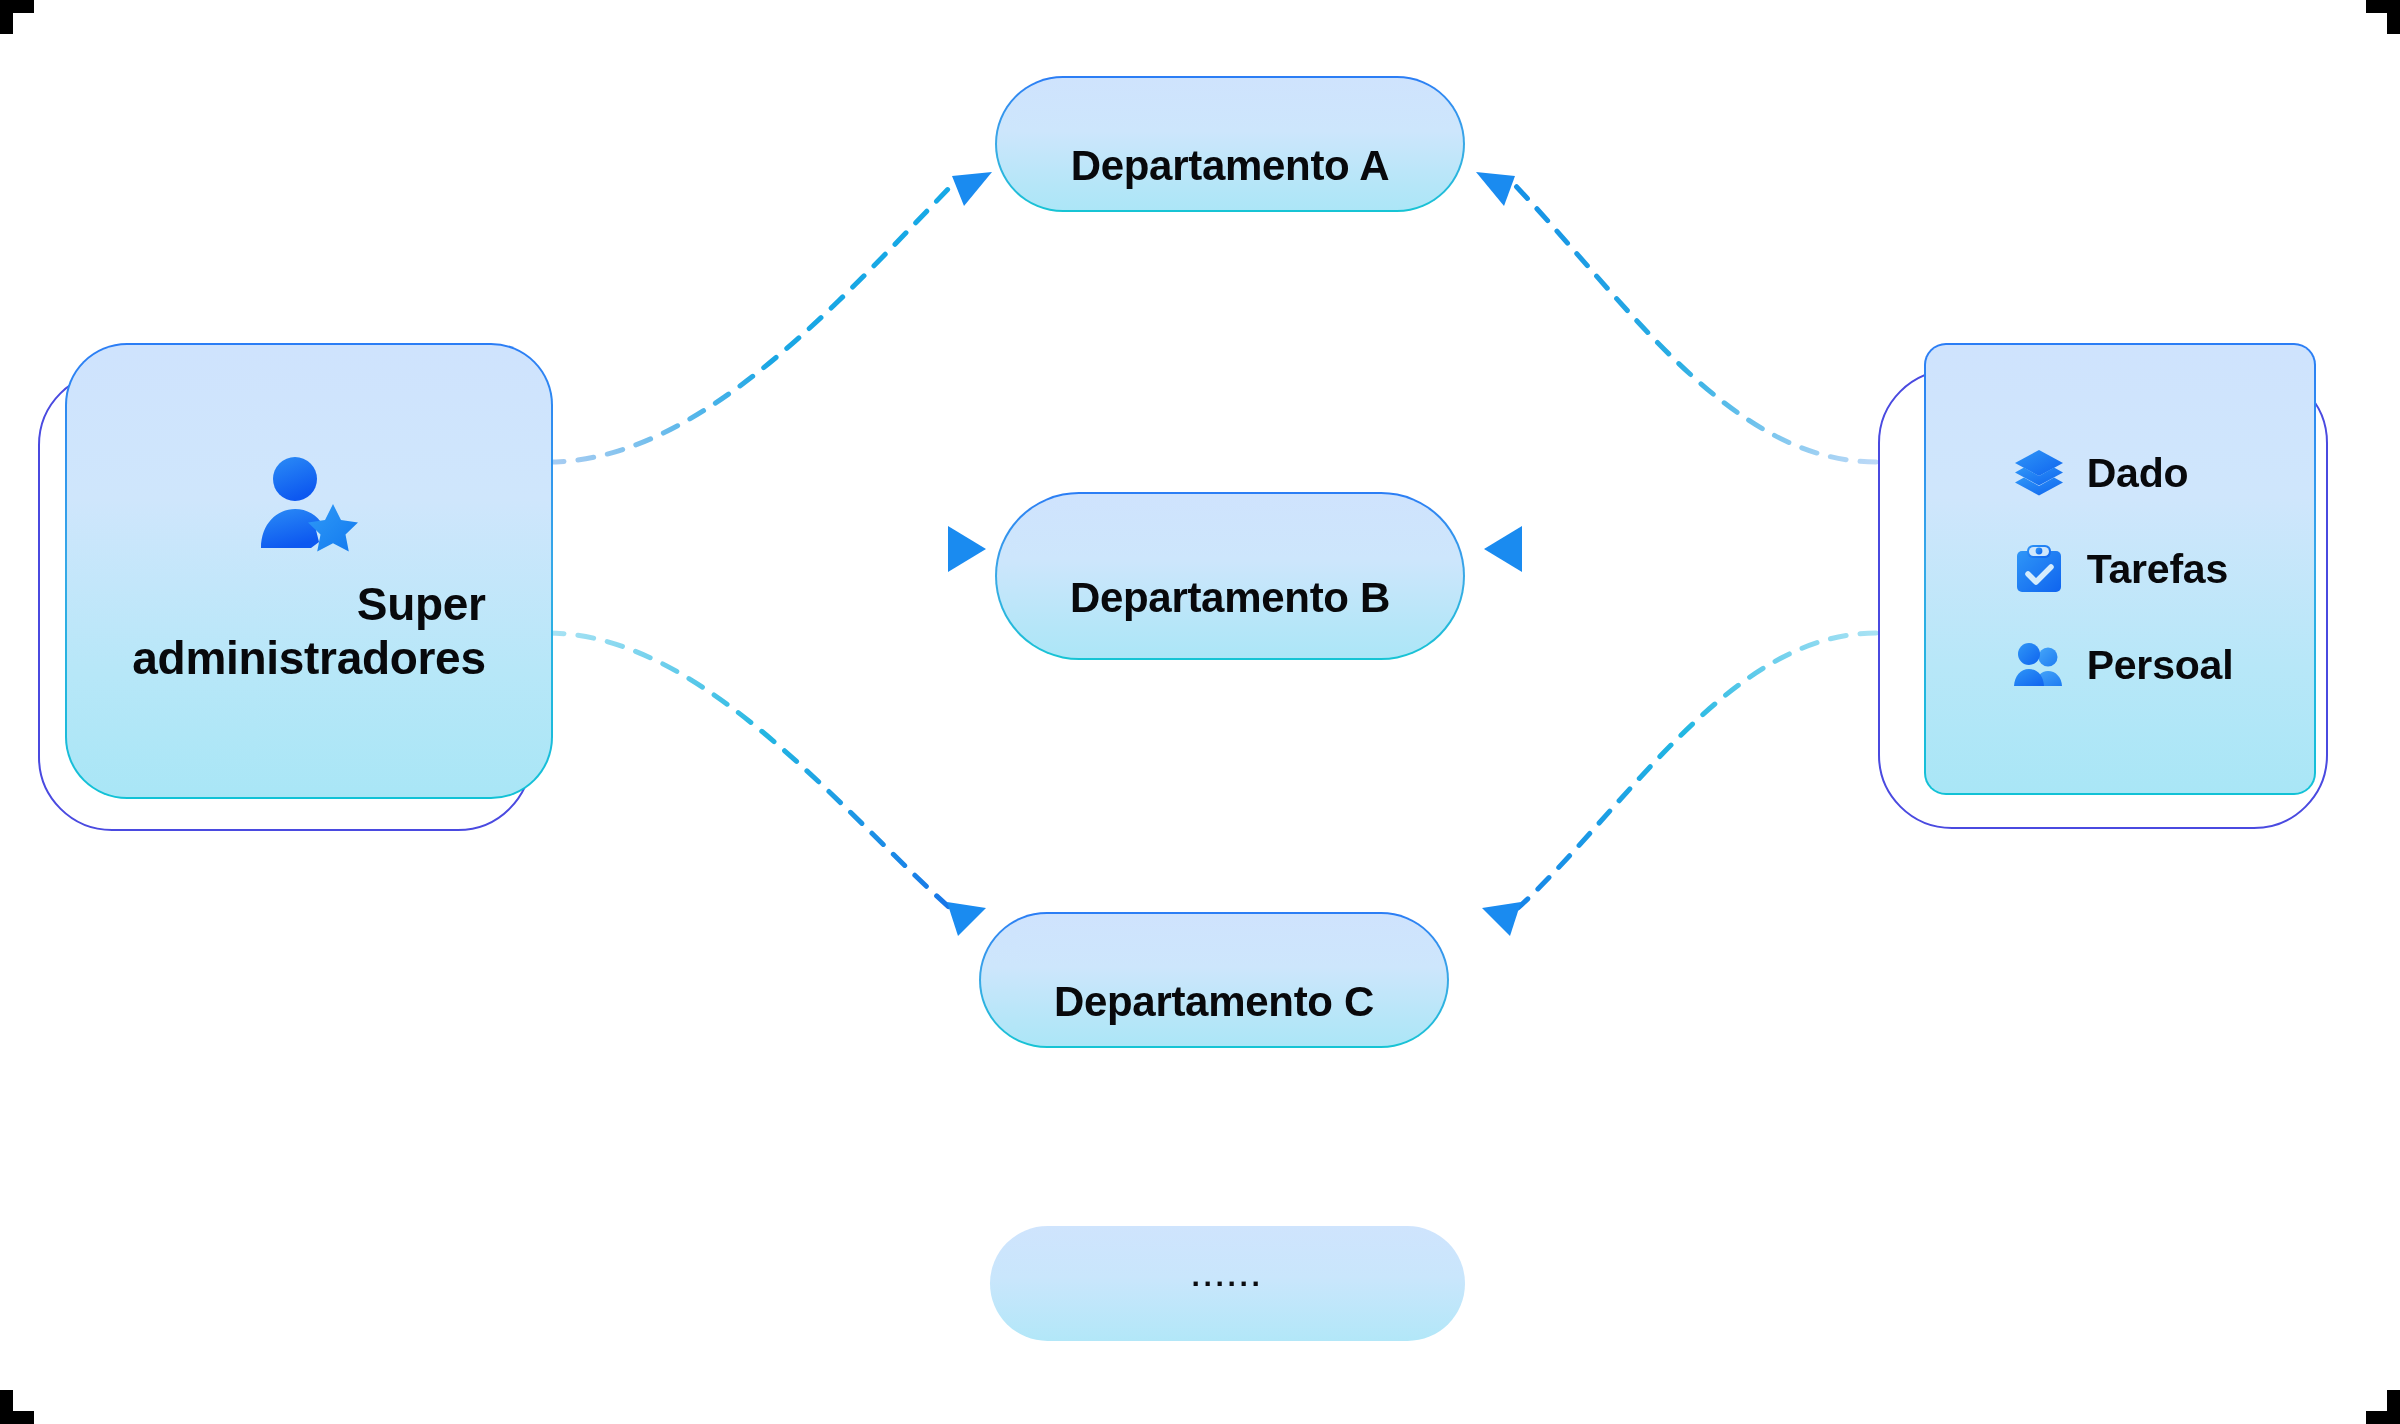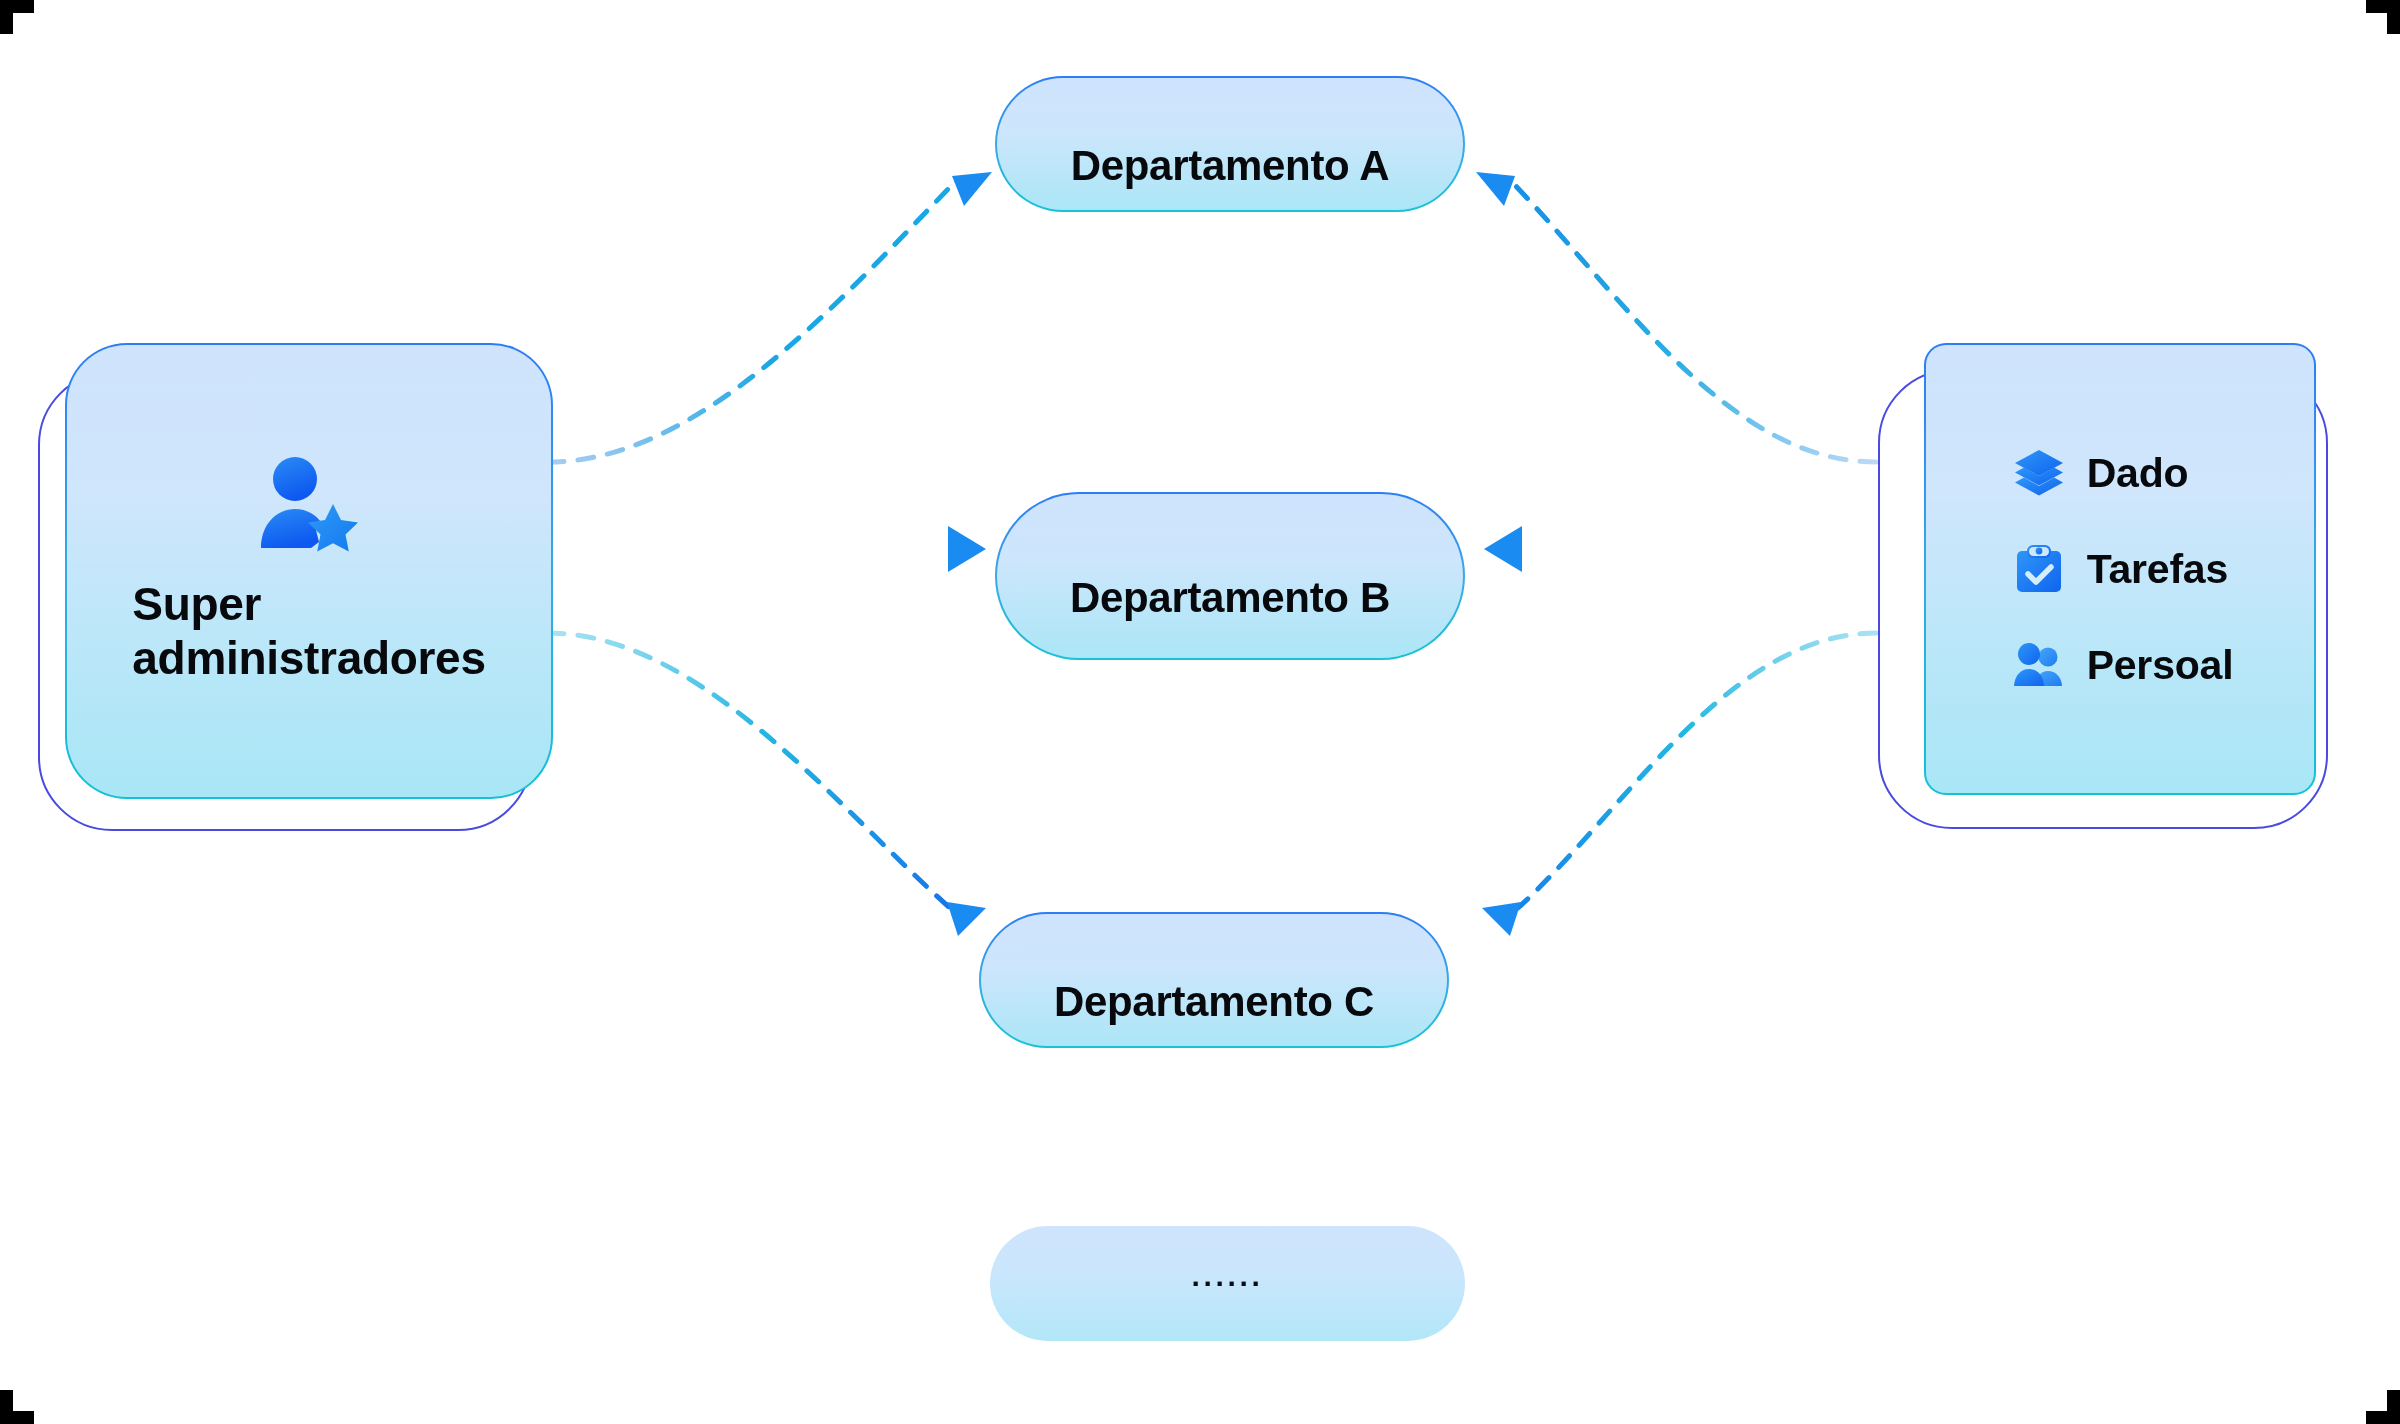--- a/index.html
+++ b/index.html
@@ -75,21 +75,21 @@
   #card-super .bigcard-outer { left: 0px;   top: 28px;  width: 494px; height: 460px; }
   #card-super .bigcard       { left: 27px;  top: 0px;   width: 488px; height: 456px; }
 
   
   #card-perms .bigcard-outer { left: 0px;   top: 26px;  width: 450px; height: 460px; }
   #card-perms .bigcard       { left: 46px;  top: 0px;   width: 392px; height: 452px; border-radius: 22px; }
 
   .super-icon { width: 104px; height: 96px; display: block; margin-bottom: 26px; }
 
   .super-label {
-    text-align: left;
+    text-align: right;
     color: #08090c;
     font-size: 46px;
     font-weight: 700;
     line-height: 1.17;
     letter-spacing: -0.3px;
   }
 
   
   .perm-list {
     display: flex; flex-direction: column;

